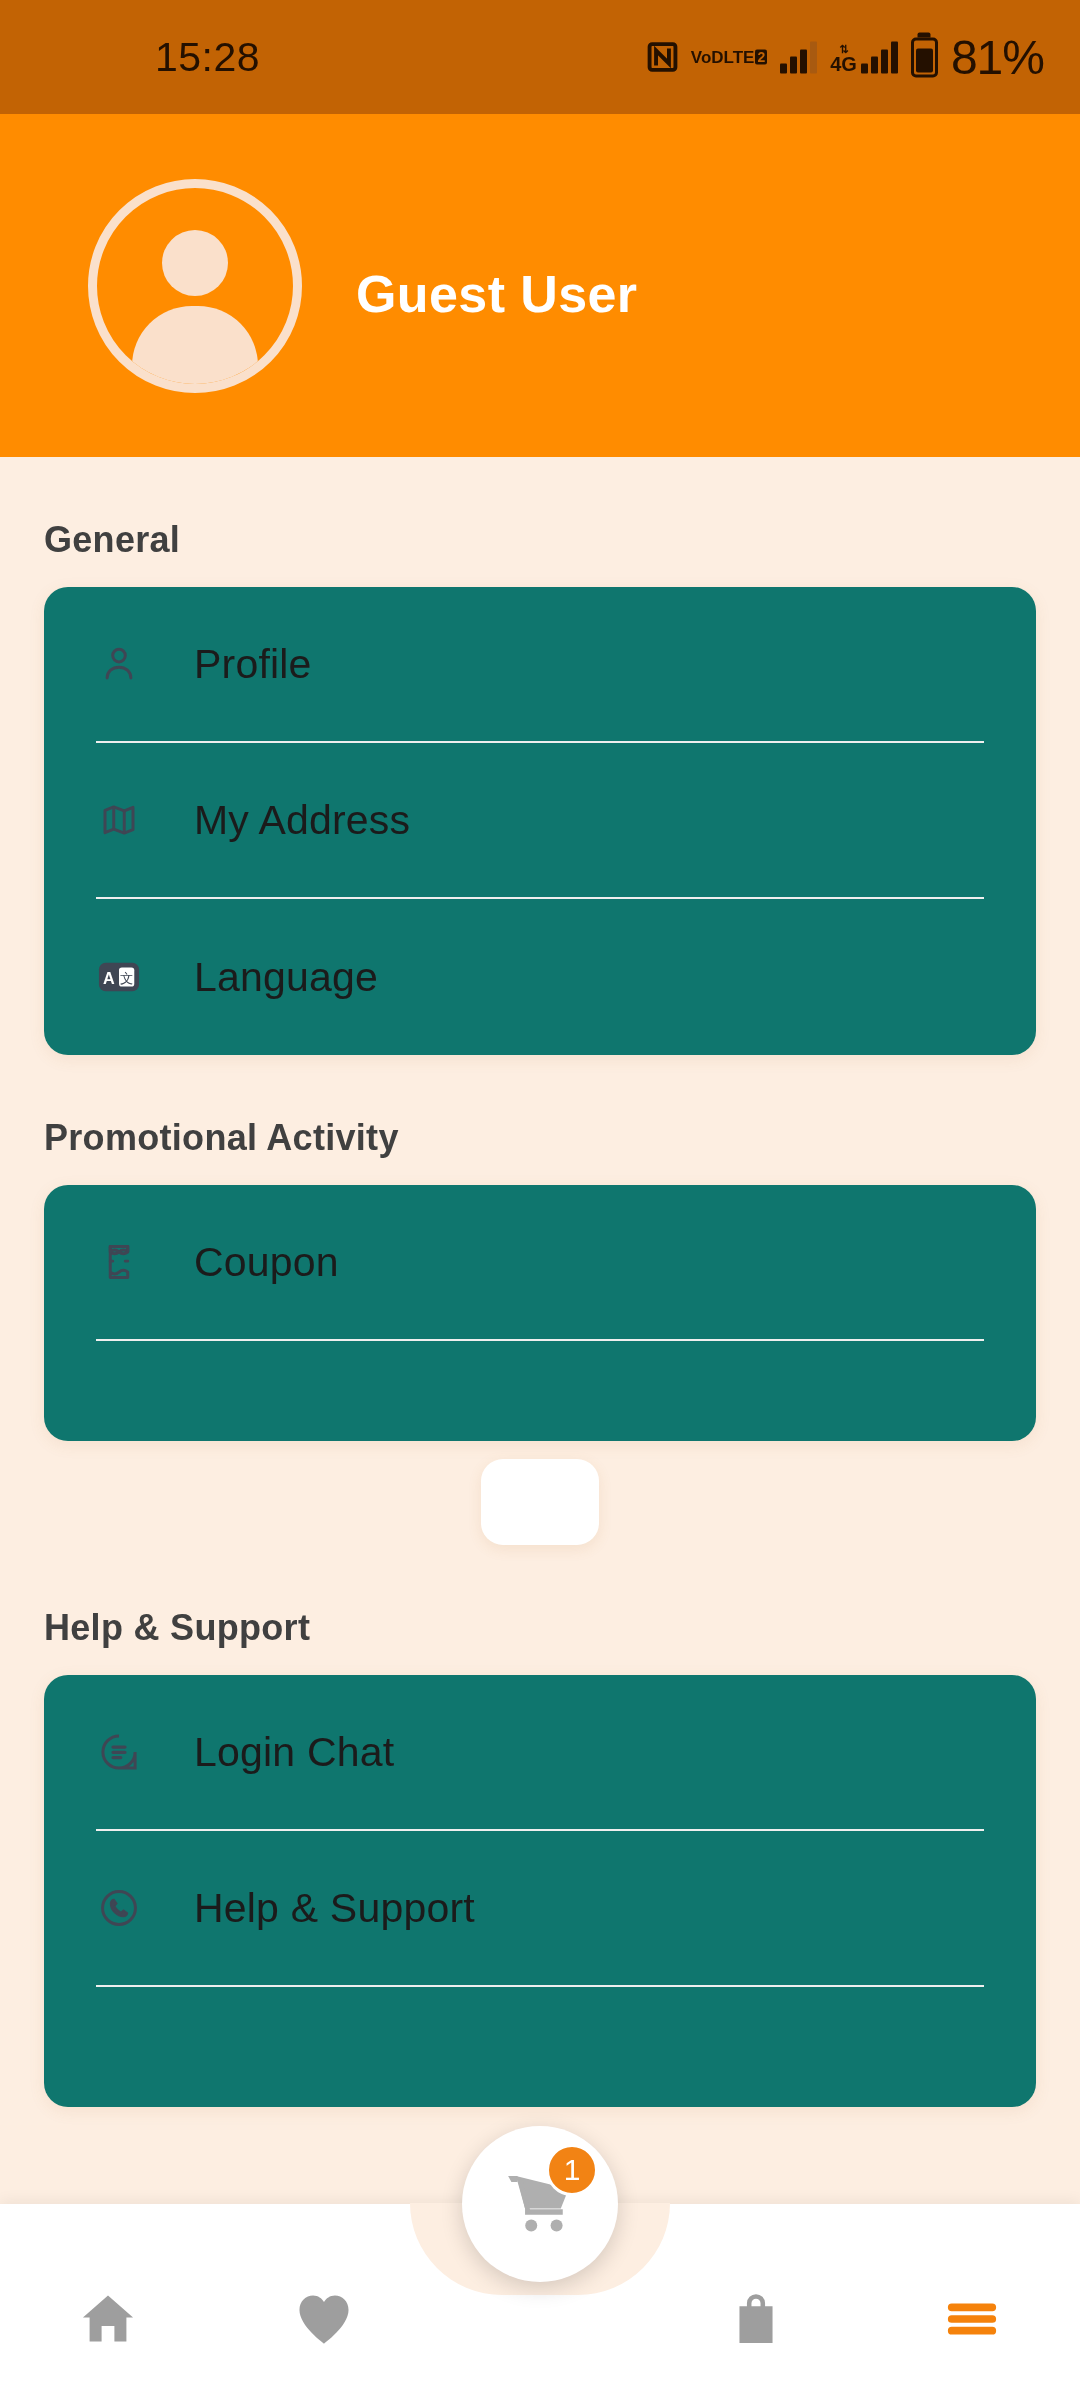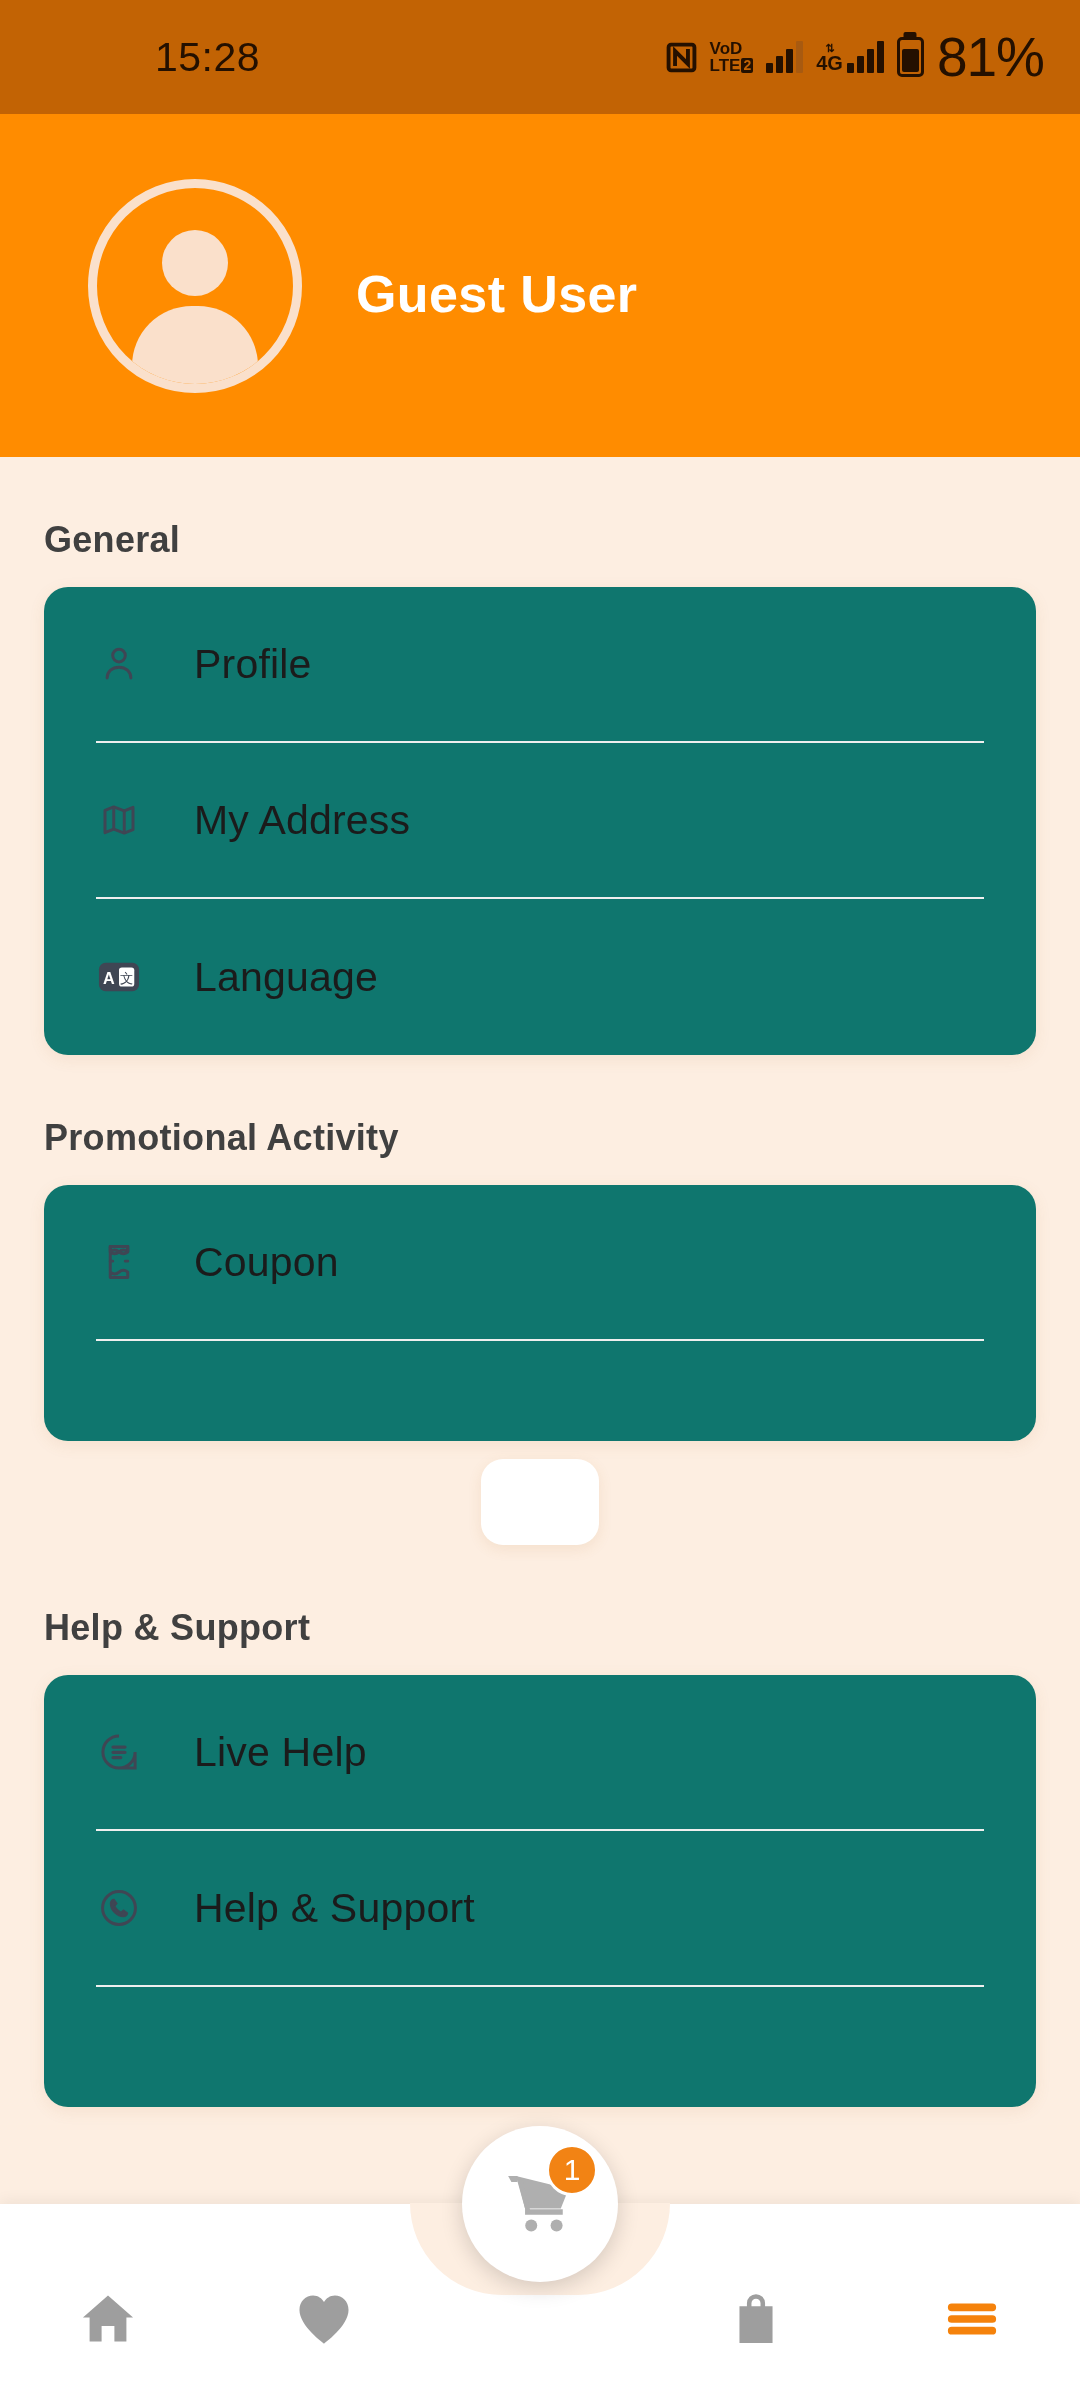--- a/index.html
+++ b/index.html
@@ -21,21 +21,21 @@
   .sb-time {
     position:absolute; left:155px; top:50%; transform:translateY(-50%);
     font-size:41px; font-weight:400; letter-spacing:.5px; color:#241000;
   }
   .sb-right {
     position:absolute; right:36px; top:50%; transform:translateY(-50%);
     display:flex; align-items:center; gap:13px;
   }
   .nfc-ico { width:31px; height:31px; }
   .volte {
-    display:flex; flex-direction:column; align-items:flex-start;
+    display:flex; flex-direction:row; align-items:flex-start;
     line-height:1; font-weight:bold; font-size:17px; color:#241000;
   }
   .volte .r1 { letter-spacing:0px; }
   .volte .r2 { display:flex; align-items:center; gap:1px; }
   .volte .sub { background:#241000; color:#C26304; font-size:14px; padding:0 2px; border-radius:2px; line-height:1.05; }
   .bars { display:flex; align-items:flex-end; gap:3px; height:32px; }
   .bars i { display:block; width:7px; background:#241000; border-radius:1px; }
   .bars.dim i:nth-child(4) { background:#a85a10; }
   .netgrp { display:flex; align-items:flex-end; gap:4px; }
   .fourg {
@@ -46,21 +46,21 @@
   .battery {
     position:relative; width:27px; height:40px;
     border:3px solid #241000; border-radius:5px;
     display:flex; align-items:flex-end; padding:2px;
   }
   .battery:before {
     content:""; position:absolute; top:-8px; left:50%; transform:translateX(-50%);
     width:13px; height:5px; background:#241000; border-radius:2px 2px 0 0;
   }
   .battery i { display:block; width:100%; height:78%; background:#241000; border-radius:2px; }
-  .sb-pct { font-size:55px; font-weight:400; color:#241000; letter-spacing:-1px; }
+  .sb-pct { font-size:48px; font-weight:400; color:#241000; letter-spacing:-1px; }
 
   
   .header {
     position:absolute; top:114px; left:0; width:1080px; height:343px;
     background:#FF8C00;
     display:flex; align-items:center; padding-left:88px;
   }
   .avatar {
     width:214px; height:214px; border-radius:50%;
     border:9px solid #FAE0CB;
@@ -272,21 +272,21 @@
     <div class="section-title">Help &amp; Support</div>
     <div class="card support">
 
       <div class="menu-row">
         <span class="ico">
           <svg width="42" height="42" viewBox="0 0 24 24" fill="none" stroke="#3F4654" stroke-width="1.7" stroke-linecap="round">
             <path d="M12 2.8 A9.2 9.2 0 1 0 21.2 12 L21.2 21.2 L12 21.2 A9.2 9.2 0 0 1 12 2.8 Z"></path>
             <path d="M8.6 9.2 L15.4 9.2 M8.6 12.2 L15.4 12.2 M8.6 15.2 L13 15.2" stroke-width="1.9"></path>
           </svg>
         </span>
-        <span class="lbl">Live Help</span>
+        <span class="lbl">Login Chat</span>
       </div>
 
       <div class="menu-row">
         <span class="ico">
           <svg width="42" height="42" viewBox="0 0 24 24" fill="none" stroke="#3F4654" stroke-width="1.7">
             <circle cx="12" cy="12" r="9.4"></circle>
             <path d="M9.1 7.2 C8.1 7.2 7.2 8.2 7.2 9.4 C7.2 13.2 10.8 16.8 14.6 16.8 C15.8 16.8 16.8 15.9 16.8 14.9 L14.6 13.3 L13 14.6 C11.8 13.9 10.1 12.2 9.4 11 L10.7 9.4 Z" fill="#3F4654" stroke-width="0.9"></path>
           </svg>
         </span>
         <span class="lbl">Help &amp; Support</span>

